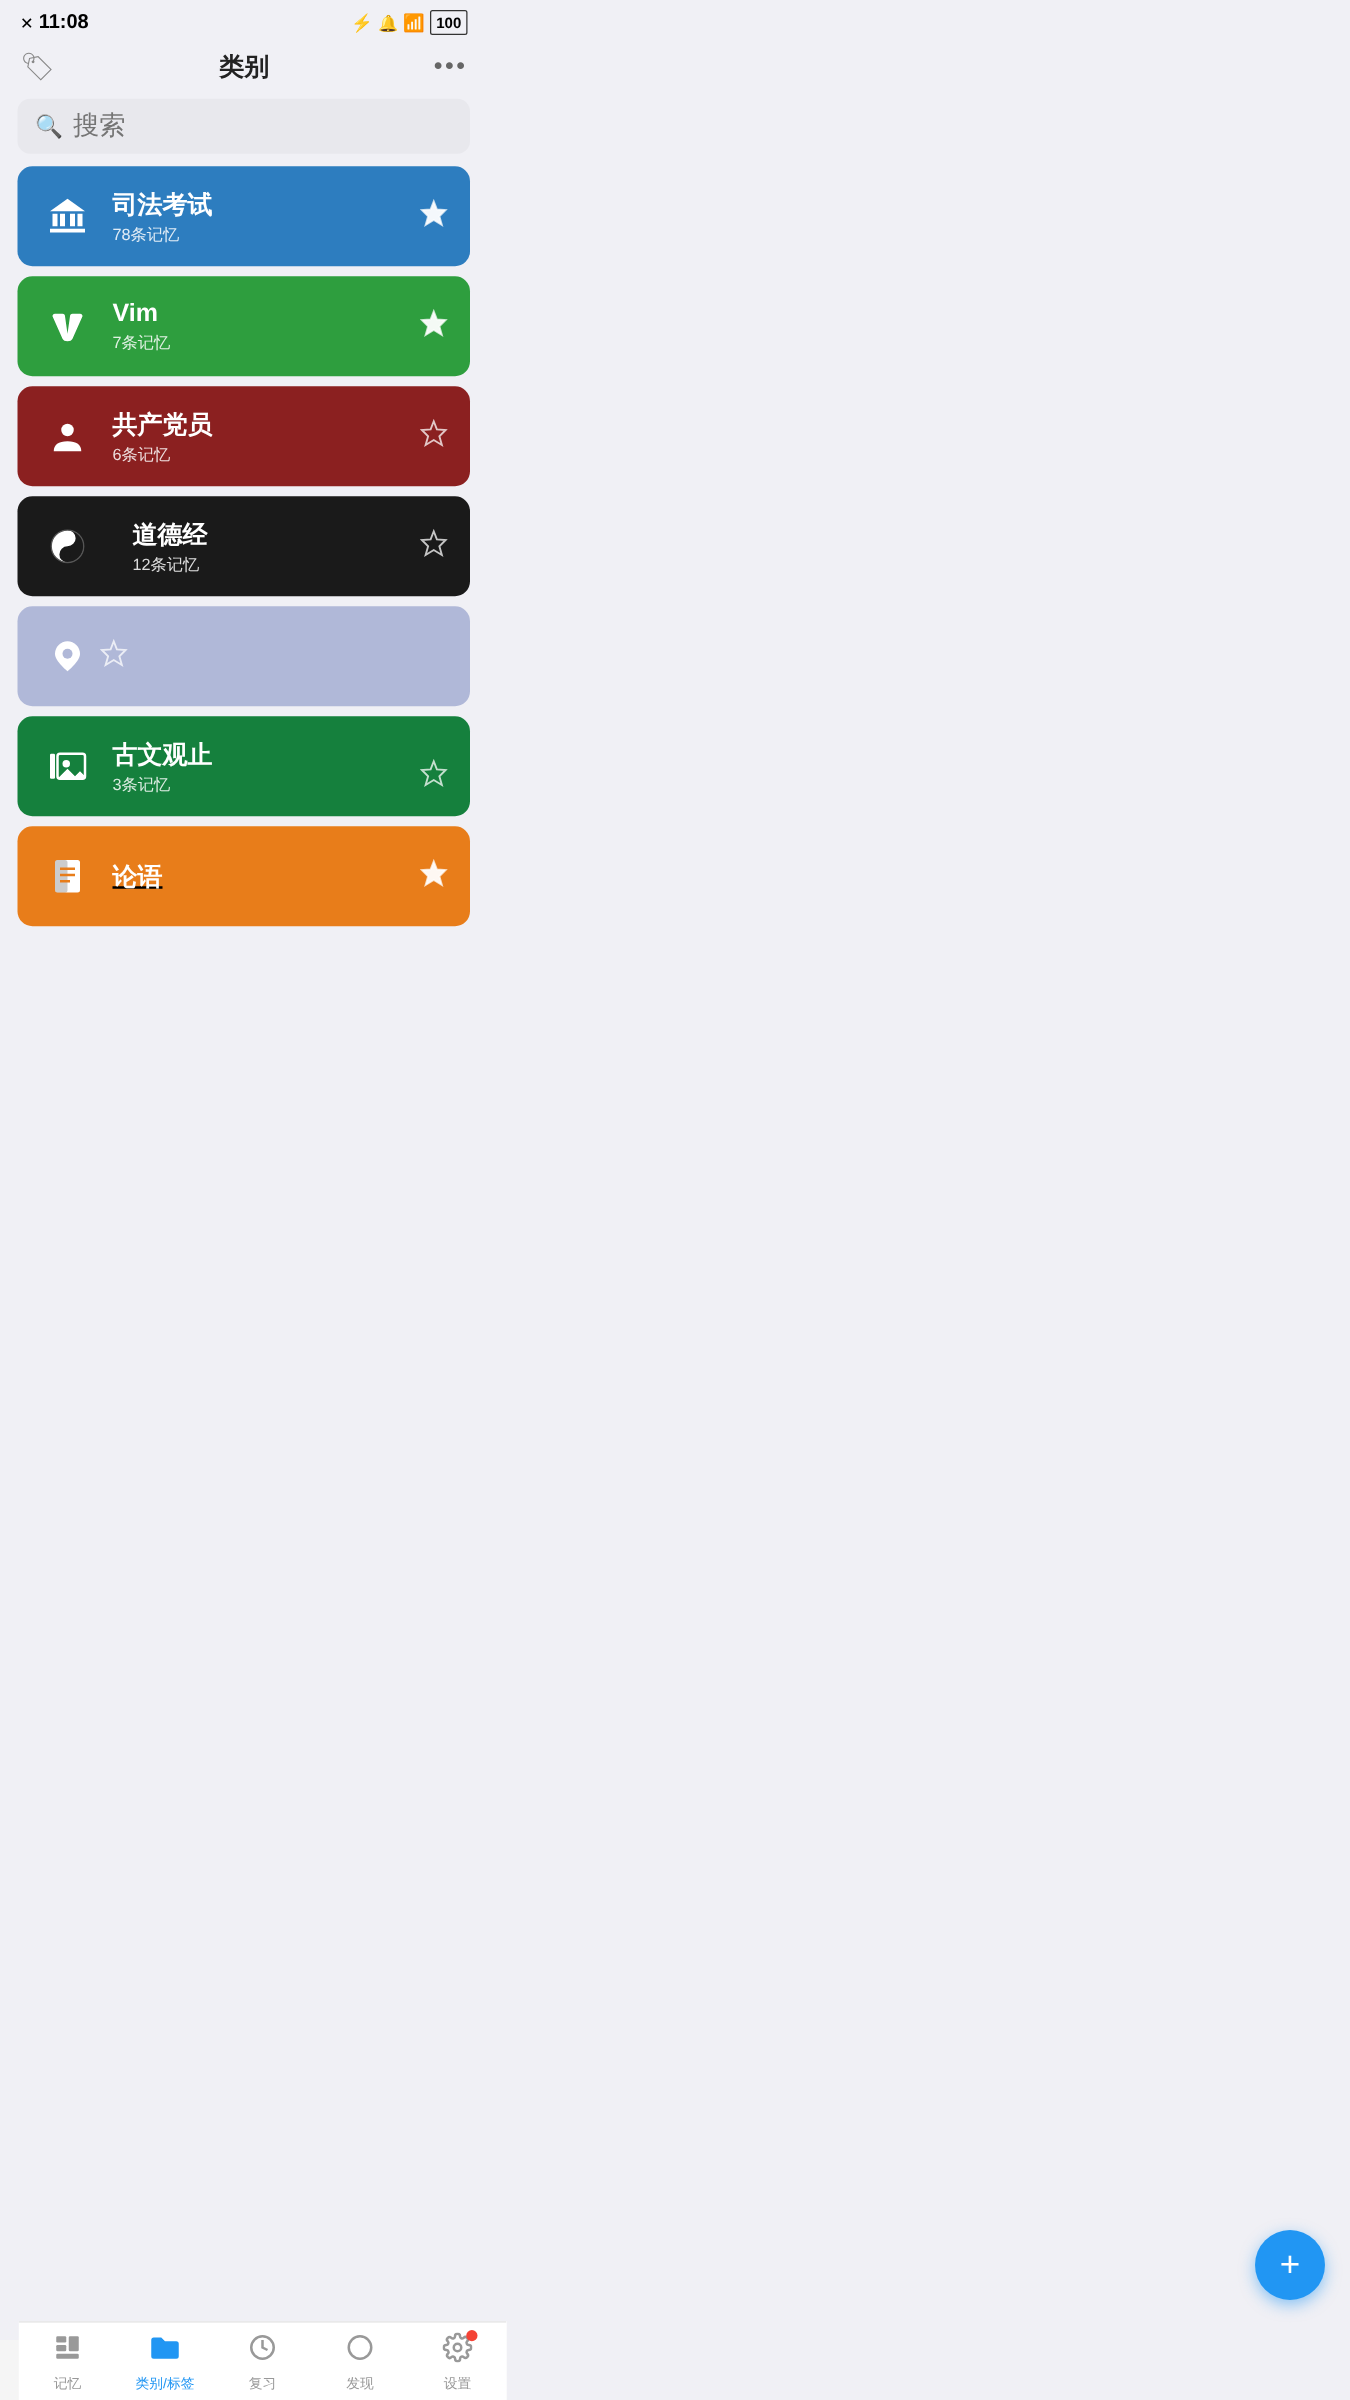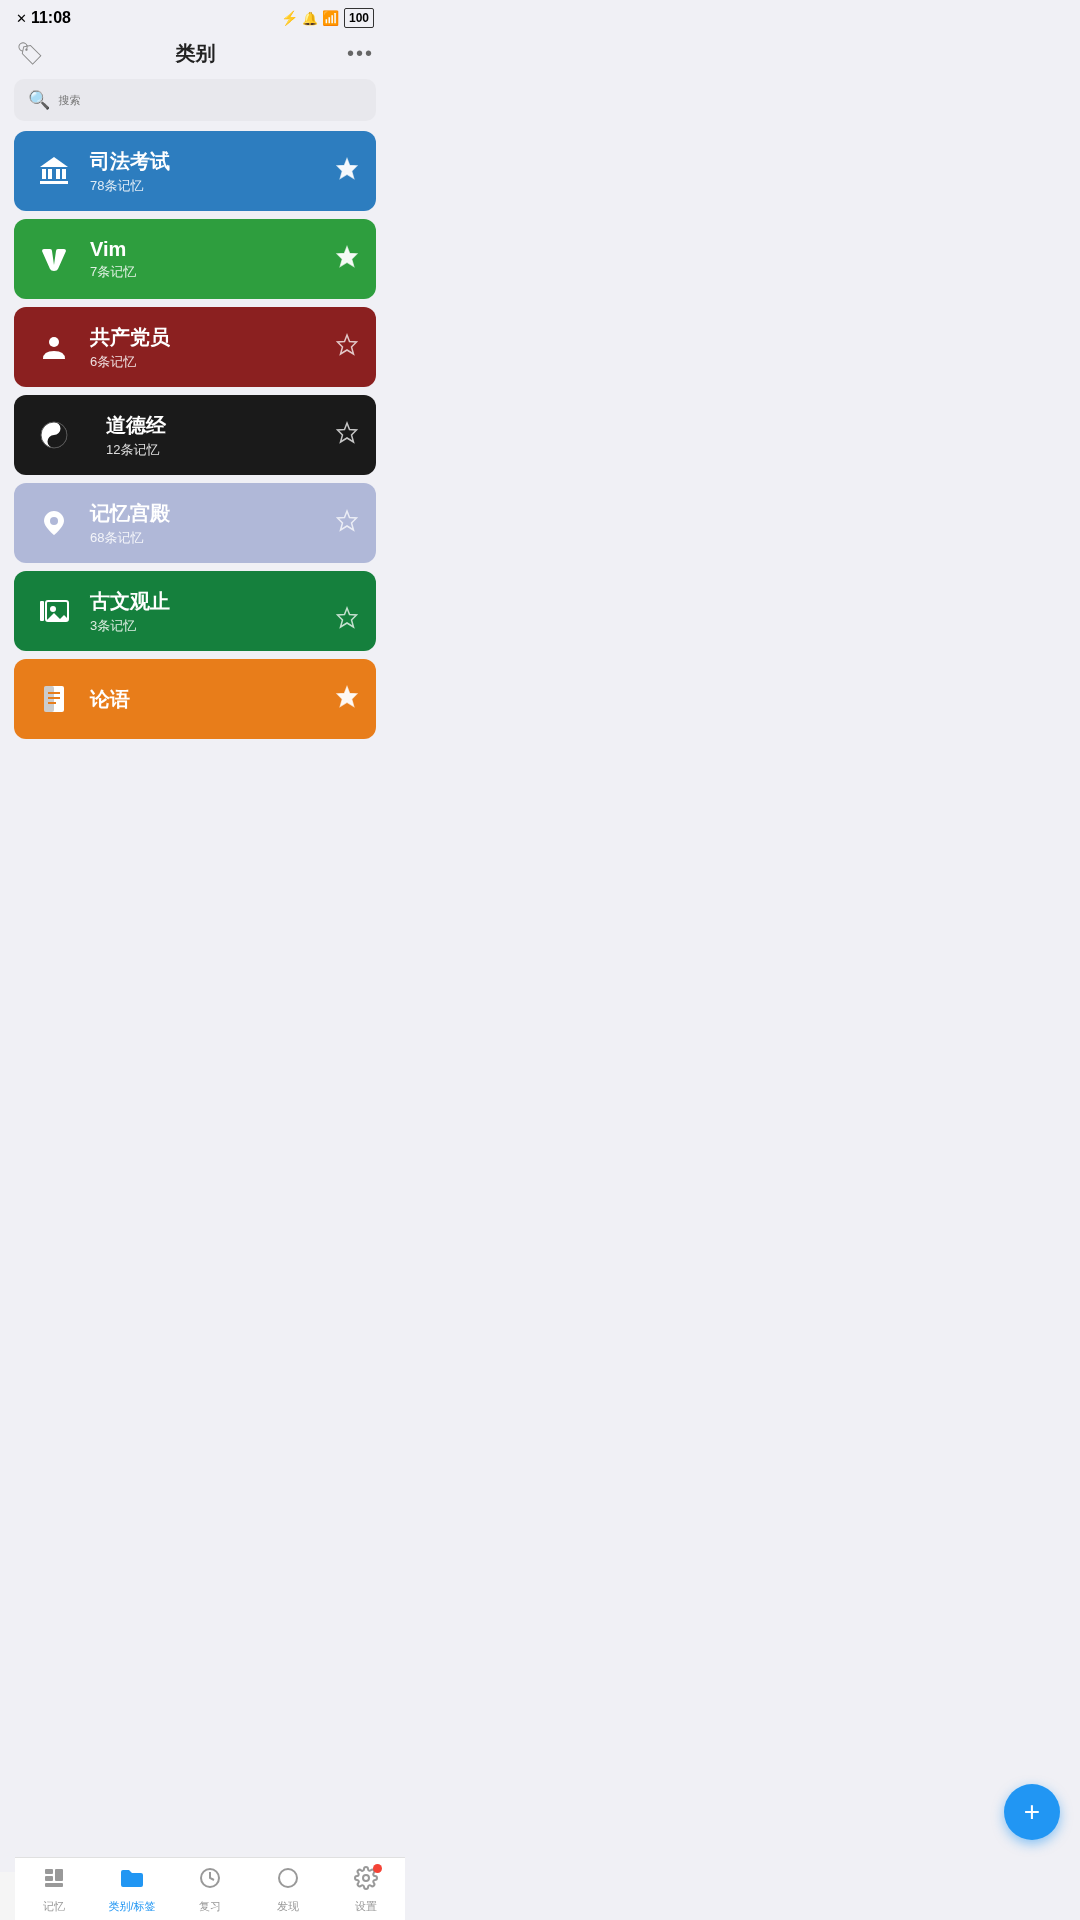--- a/index.html
+++ b/index.html
@@ -61,21 +61,21 @@
       padding: 10px 14px;
     }
     .search-icon-wrap {
       color: #aaa;
       font-size: 18px;
       margin-right: 8px;
     }
     .search-input {
       border: none;
       background: transparent;
-      font-size: 11px;
+      font-size: 21px;
       color: #aaa;
       outline: none;
       width: 100%;
     }
 
     
     .category-list {
       padding: 0 14px;
       display: flex;
       flex-direction: column;
@@ -309,24 +309,20 @@
         </svg>
     </div>
   </div>
     <div class="category-item" style="background: rgb(176, 184, 216);">
     <div class="category-icon">
       <svg width="32" height="32" viewBox="0 0 32 32" fill="#fff">
           <path d="M16 4 C10.5 4 6 8.5 6 14 C6 20 16 28 16 28 C16 28 26 20 26 14 C26 8.5 21.5 4 16 4 Z"></path>
           <circle cx="16" cy="14" r="4" fill="#b0b8d8"></circle>
         </svg>
     </div>
-    <div class="category-text">
-      <div class="category-name">记忆宫殿</div>
-      <div class="category-count">68条记忆</div>
-    </div>
     <div>
       <svg width="26" height="26" viewBox="0 0 26 26" fill="none" stroke="rgba(255,255,255,0.75)" stroke-width="1.5">
           <polygon points="13,3 15.5,9.5 22.5,10 17.5,15 19.5,22 13,18 6.5,22 8.5,15 3.5,10 10.5,9.5"></polygon>
         </svg>
     </div>
   </div>
     <div class="category-item" style="background: #15803d; align-items: flex-end;">
     <div class="category-icon">
       <svg width="32" height="32" viewBox="0 0 32 32" fill="#fff">
           <rect x="2" y="6" width="4" height="20" rx="1"></rect>
@@ -338,21 +334,21 @@
     <div class="category-text">
       <div class="category-name">古文观止</div>
       <div class="category-count">3条记忆</div>
     </div>
     <div>
       <svg width="26" height="26" viewBox="0 0 26 26" fill="none" stroke="rgba(255,255,255,0.75)" stroke-width="1.5">
           <polygon points="13,3 15.5,9.5 22.5,10 17.5,15 19.5,22 13,18 6.5,22 8.5,15 3.5,10 10.5,9.5"></polygon>
         </svg>
     </div>
   </div>
-    <div class="category-item" style="background: rgb(232, 125, 26); margin-bottom: 0px;">
+    <div class="category-item" style="background: rgb(232, 125, 26); margin-bottom: 0px; text-decoration: underline;">
     <div class="category-icon">
       <svg width="32" height="32" viewBox="0 0 32 32" fill="#fff">
           <rect x="6" y="3" width="20" height="26" rx="2"></rect>
           <rect x="6" y="3" width="10" height="26" rx="2" fill="rgba(0,0,0,0.2)"></rect>
           <line x1="10" y1="10" x2="22" y2="10" stroke="#e87d1a" stroke-width="2"></line>
           <line x1="10" y1="15" x2="22" y2="15" stroke="#e87d1a" stroke-width="2"></line>
           <line x1="10" y1="20" x2="18" y2="20" stroke="#e87d1a" stroke-width="2"></line>
         </svg>
     </div>
     <div class="category-text">

